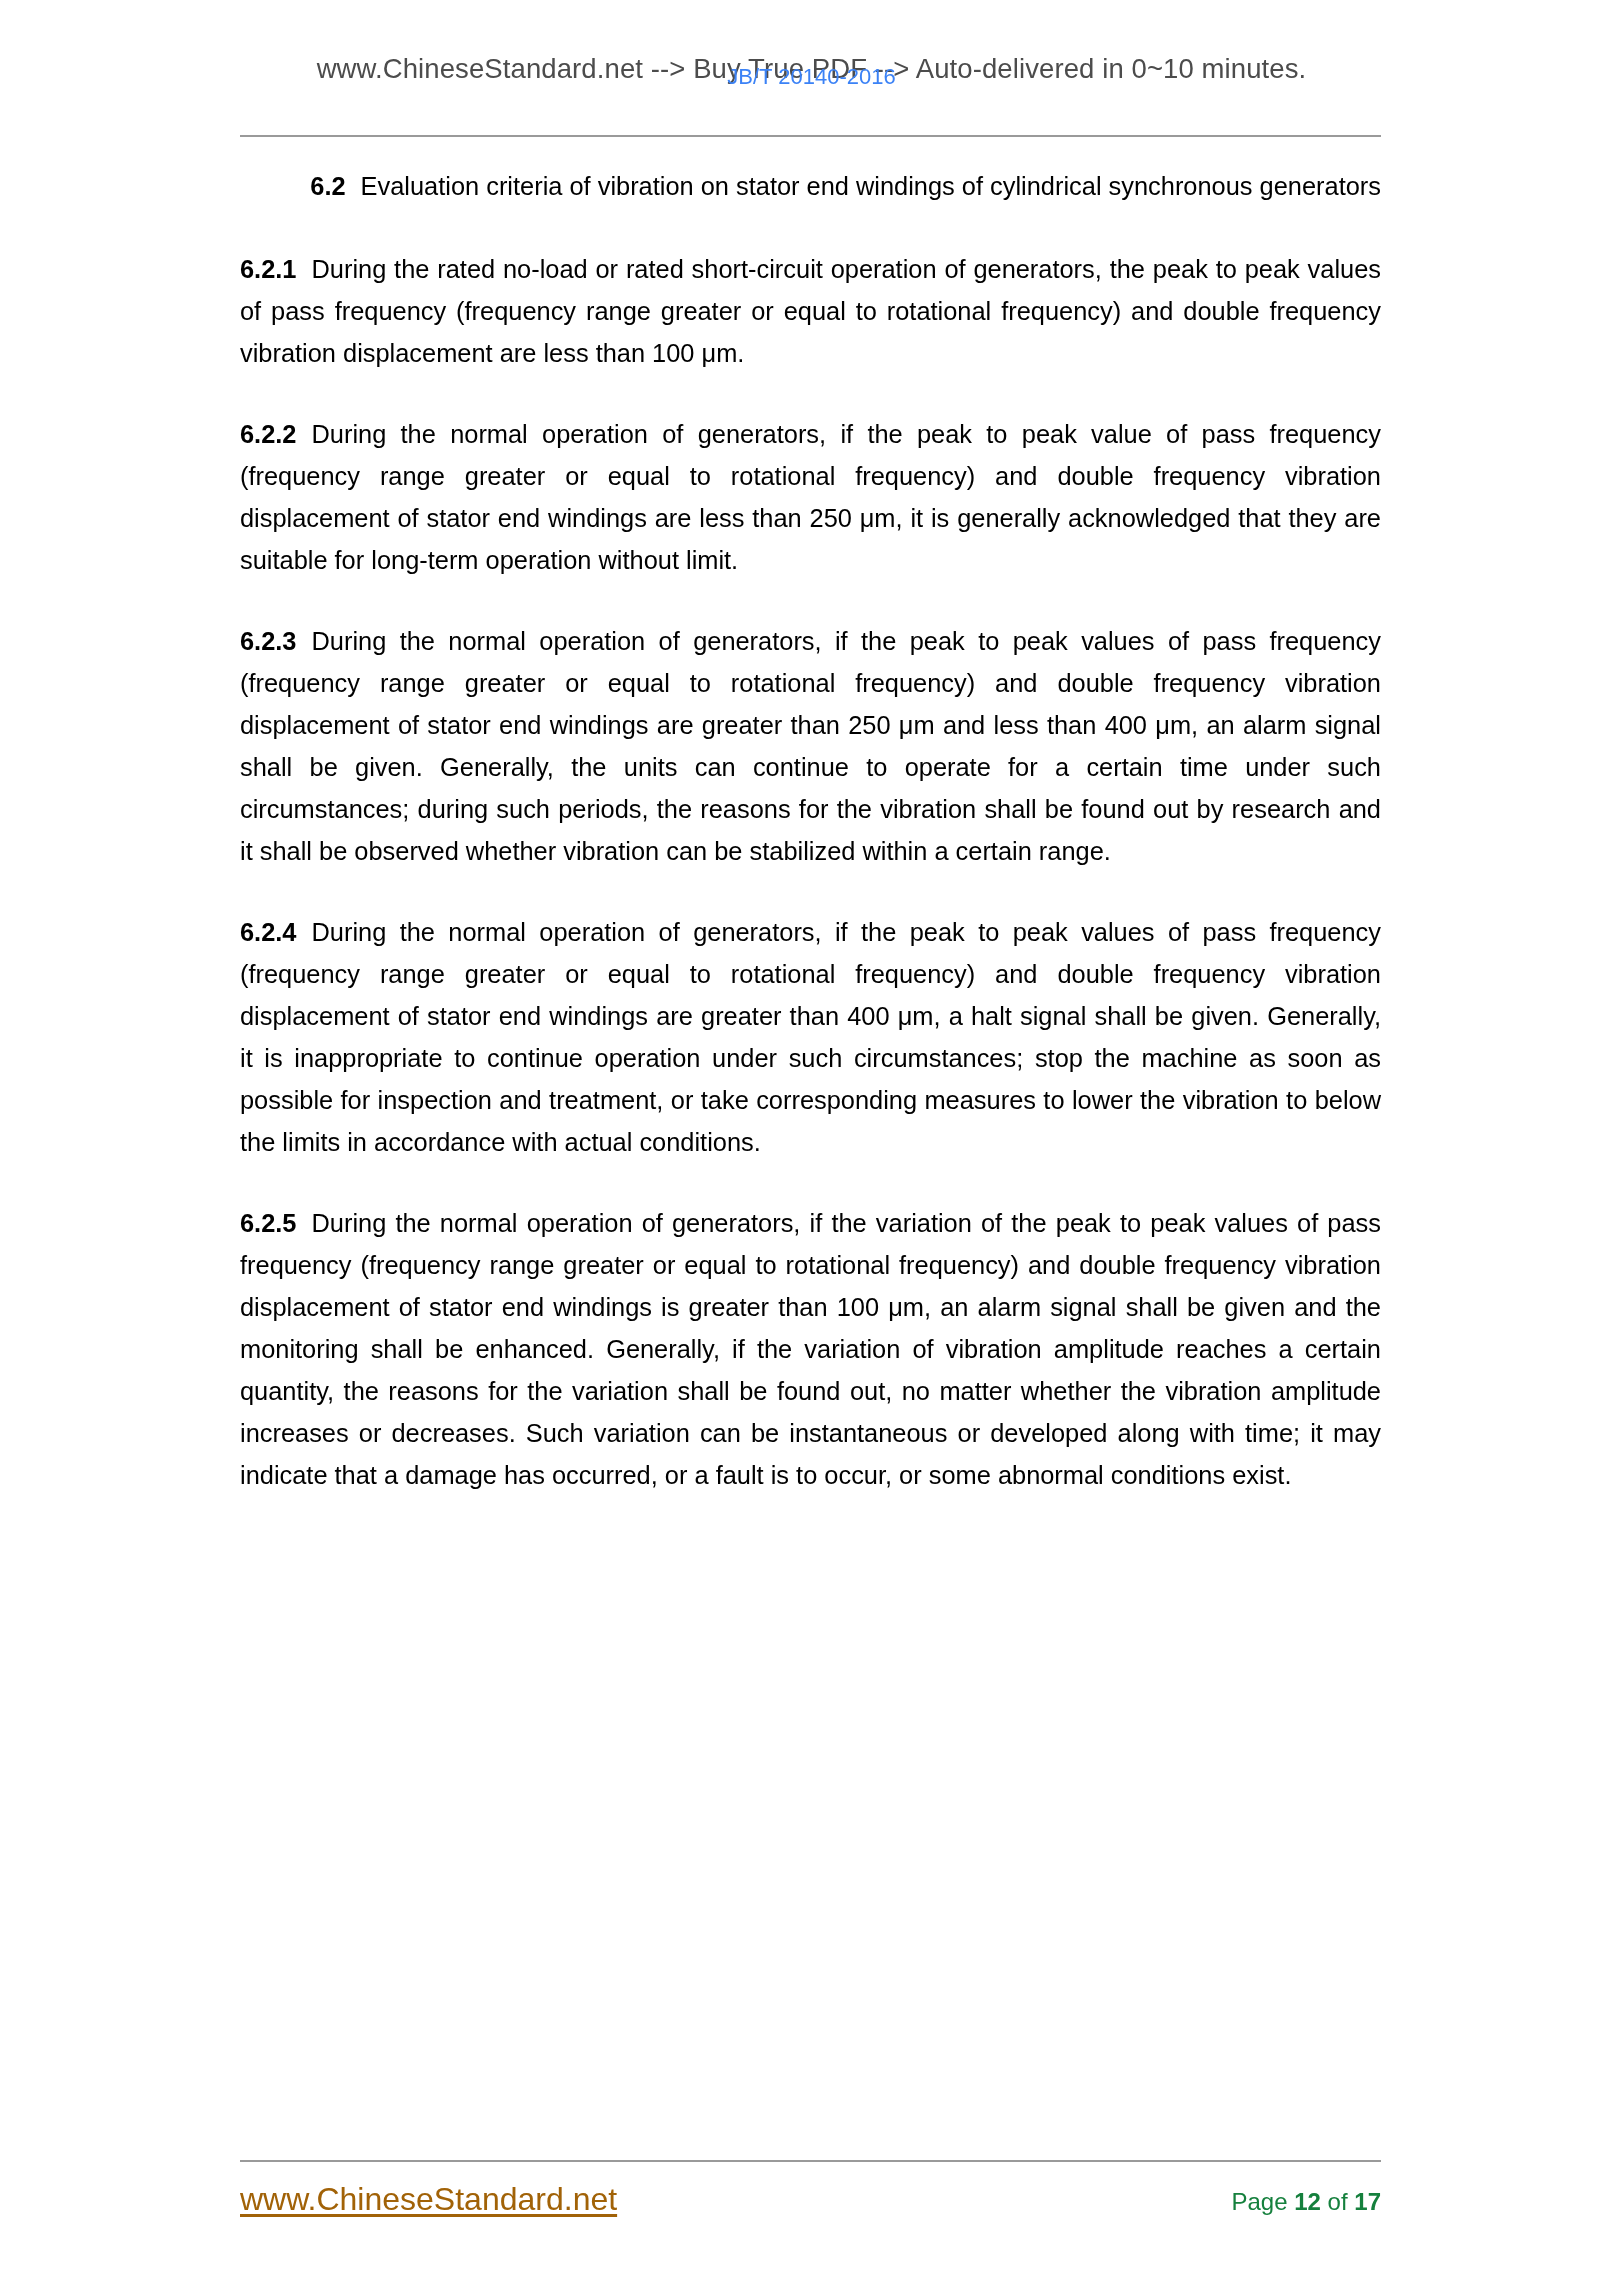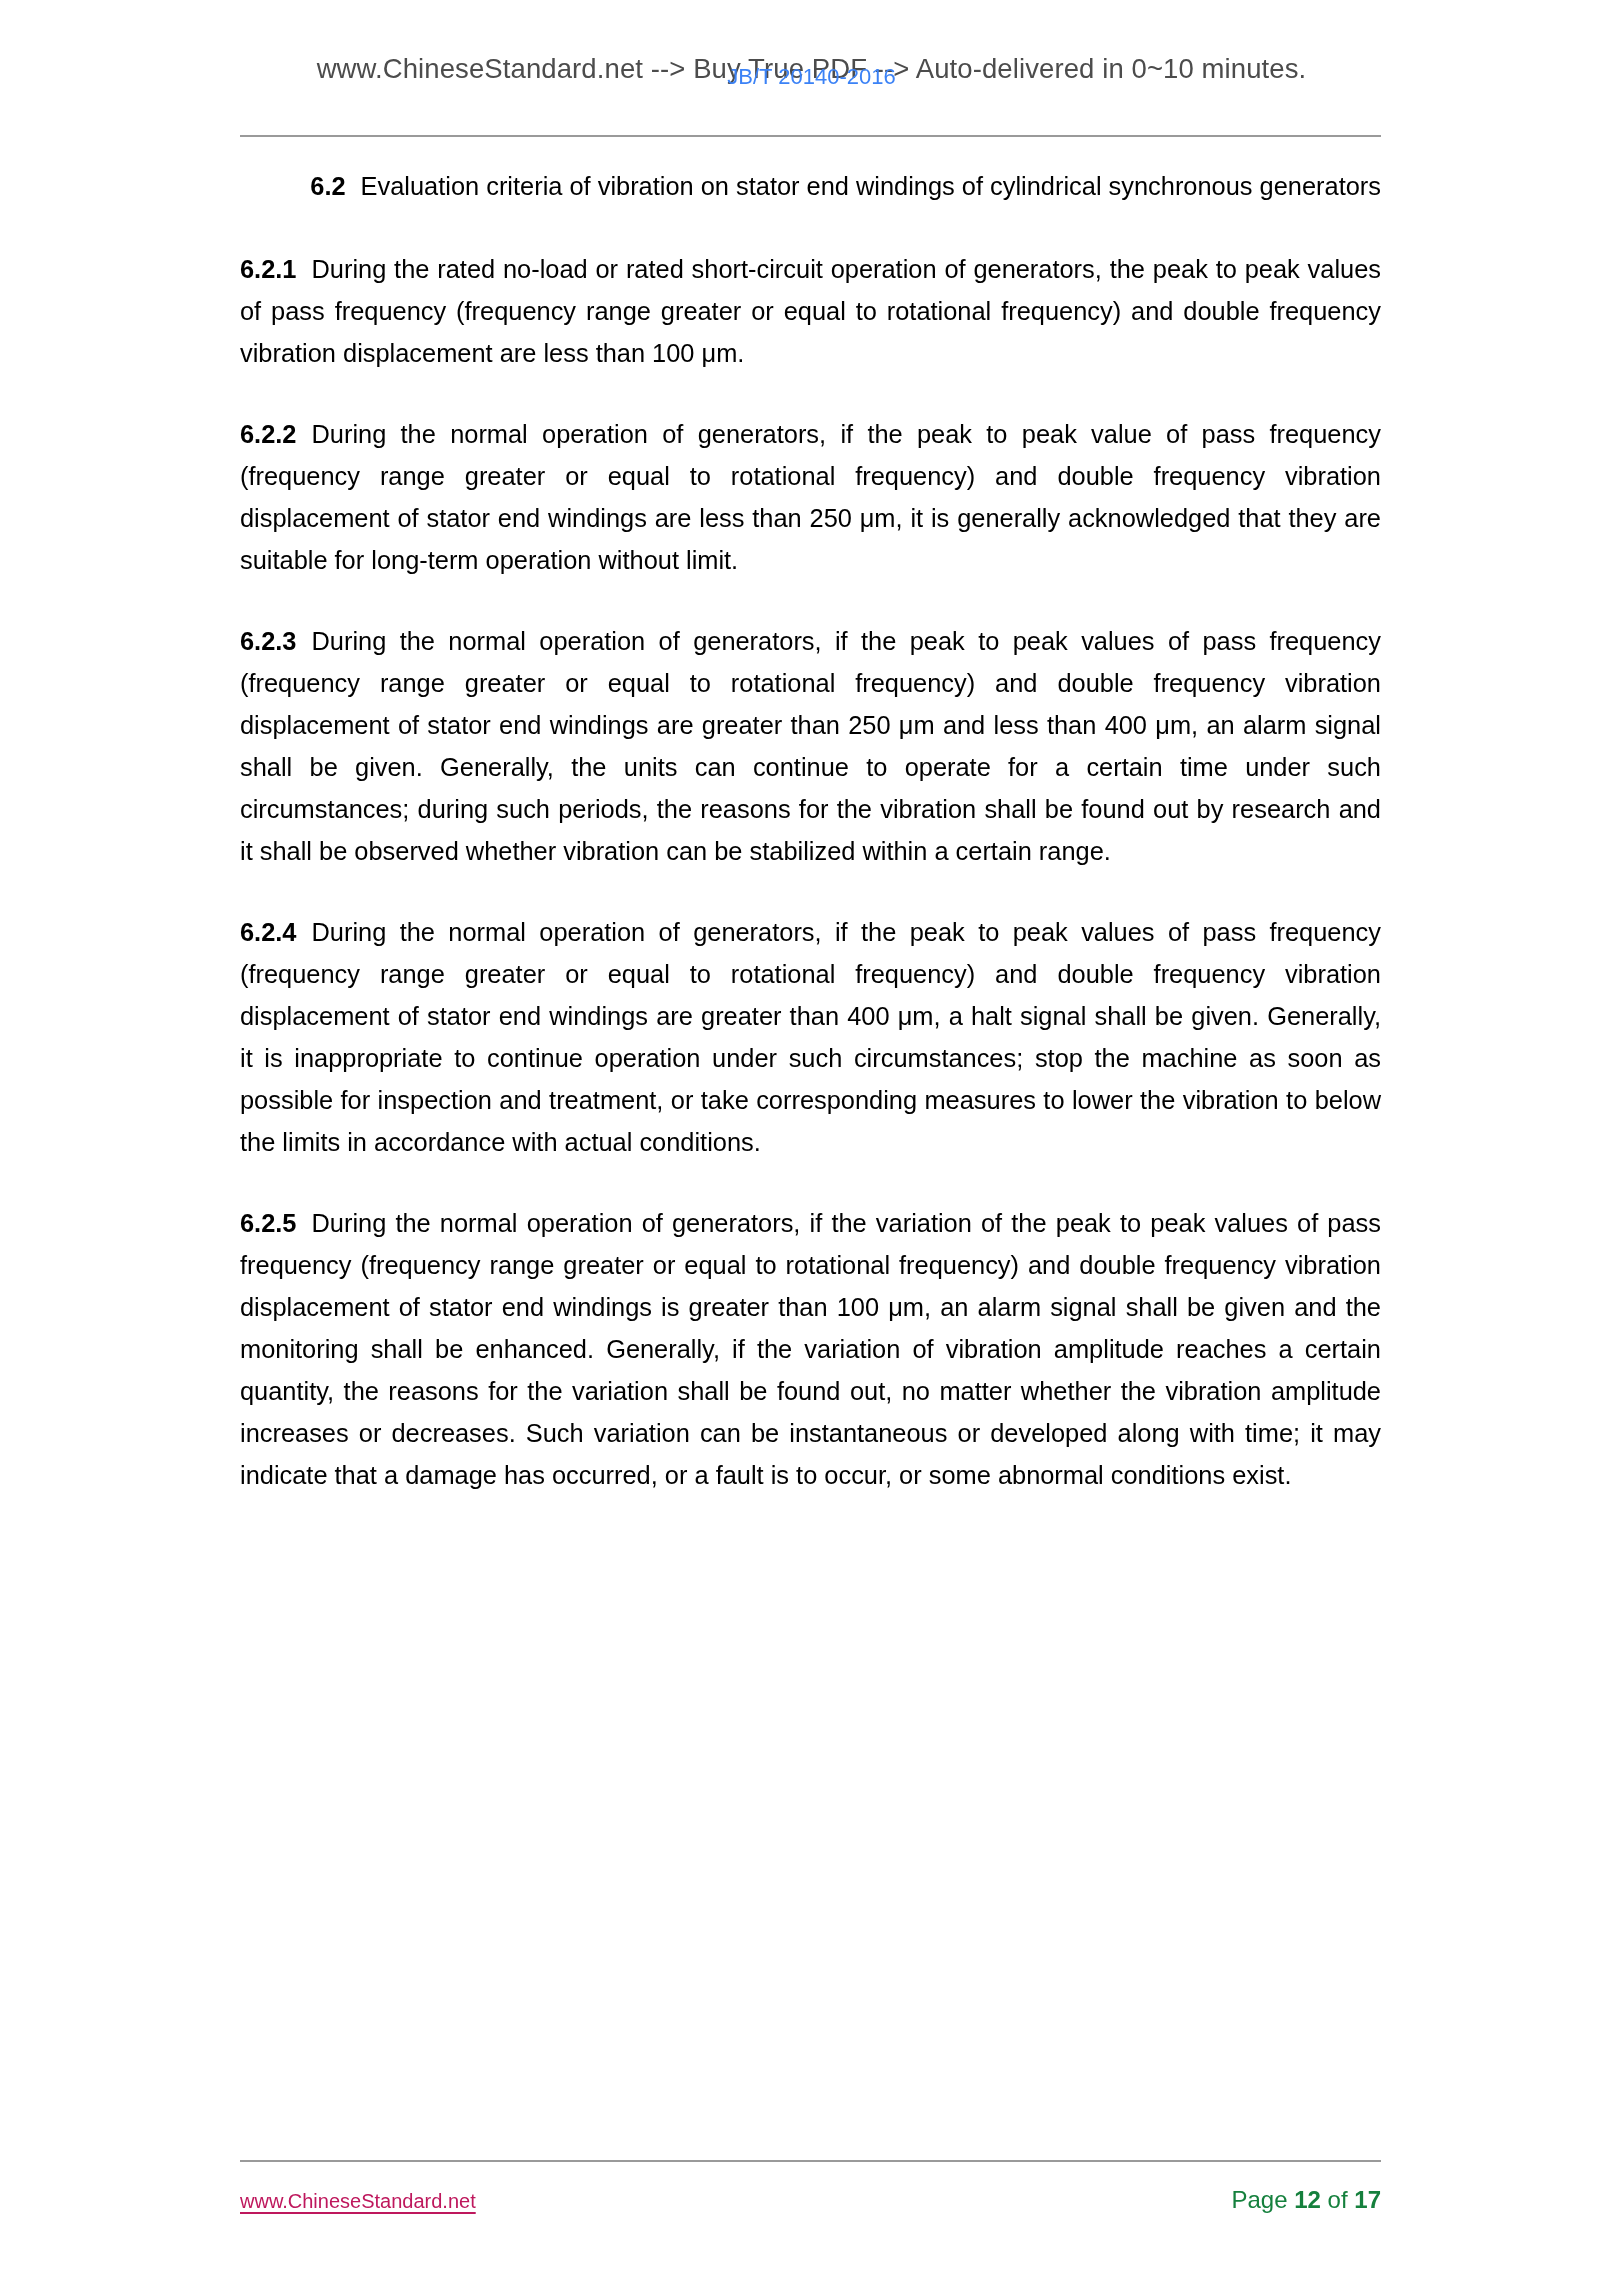--- a/index.html
+++ b/index.html
@@ -109,23 +109,23 @@
   .footer-row {
     position: absolute;
     left: 240px;
     top: 23px;
     width: 1141px;
     display: flex;
     align-items: baseline;
     justify-content: space-between;
   }
   .footer-link {
-    font-size: 20px;
+    font-size: 32px;
     line-height: 33px;
-    color: #be185d;
+    color: #a16207;
     text-decoration: underline;
     text-underline-offset: 4.2px;
     white-space: nowrap;
   }
   .footer-page {
     font-size: 24px;
     line-height: 33px;
     color: #15803d;
     white-space: nowrap;
   }

